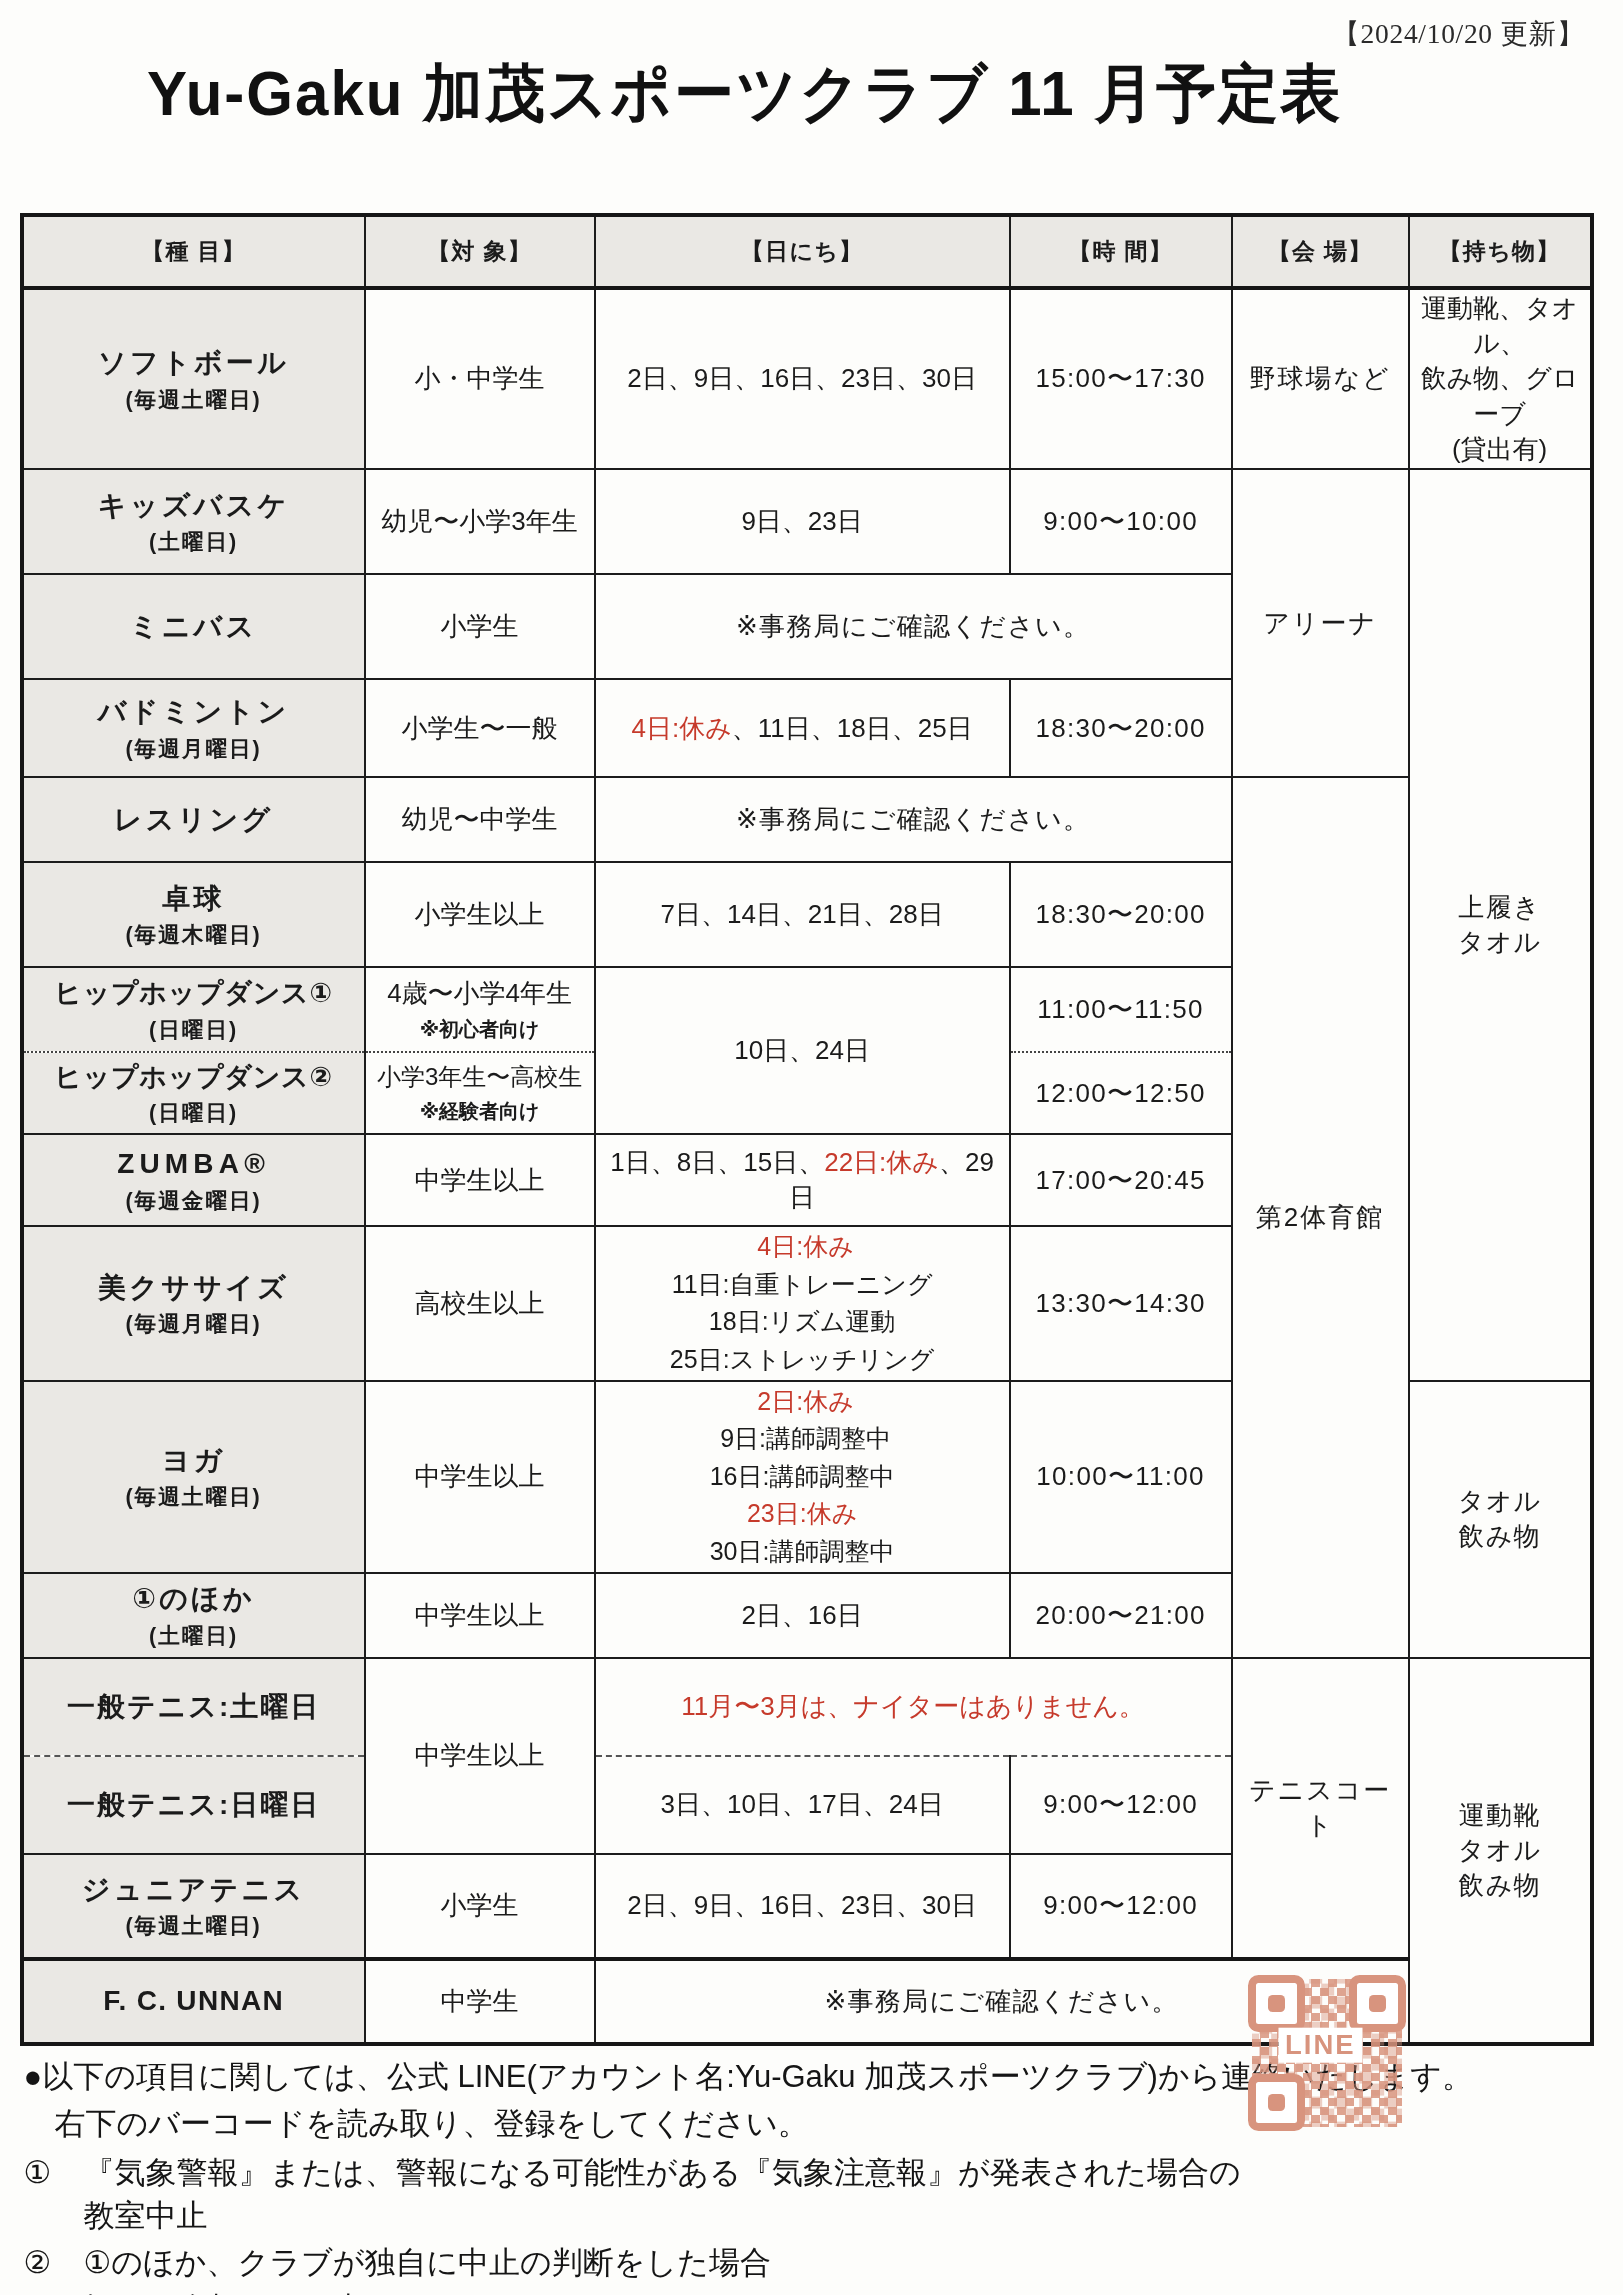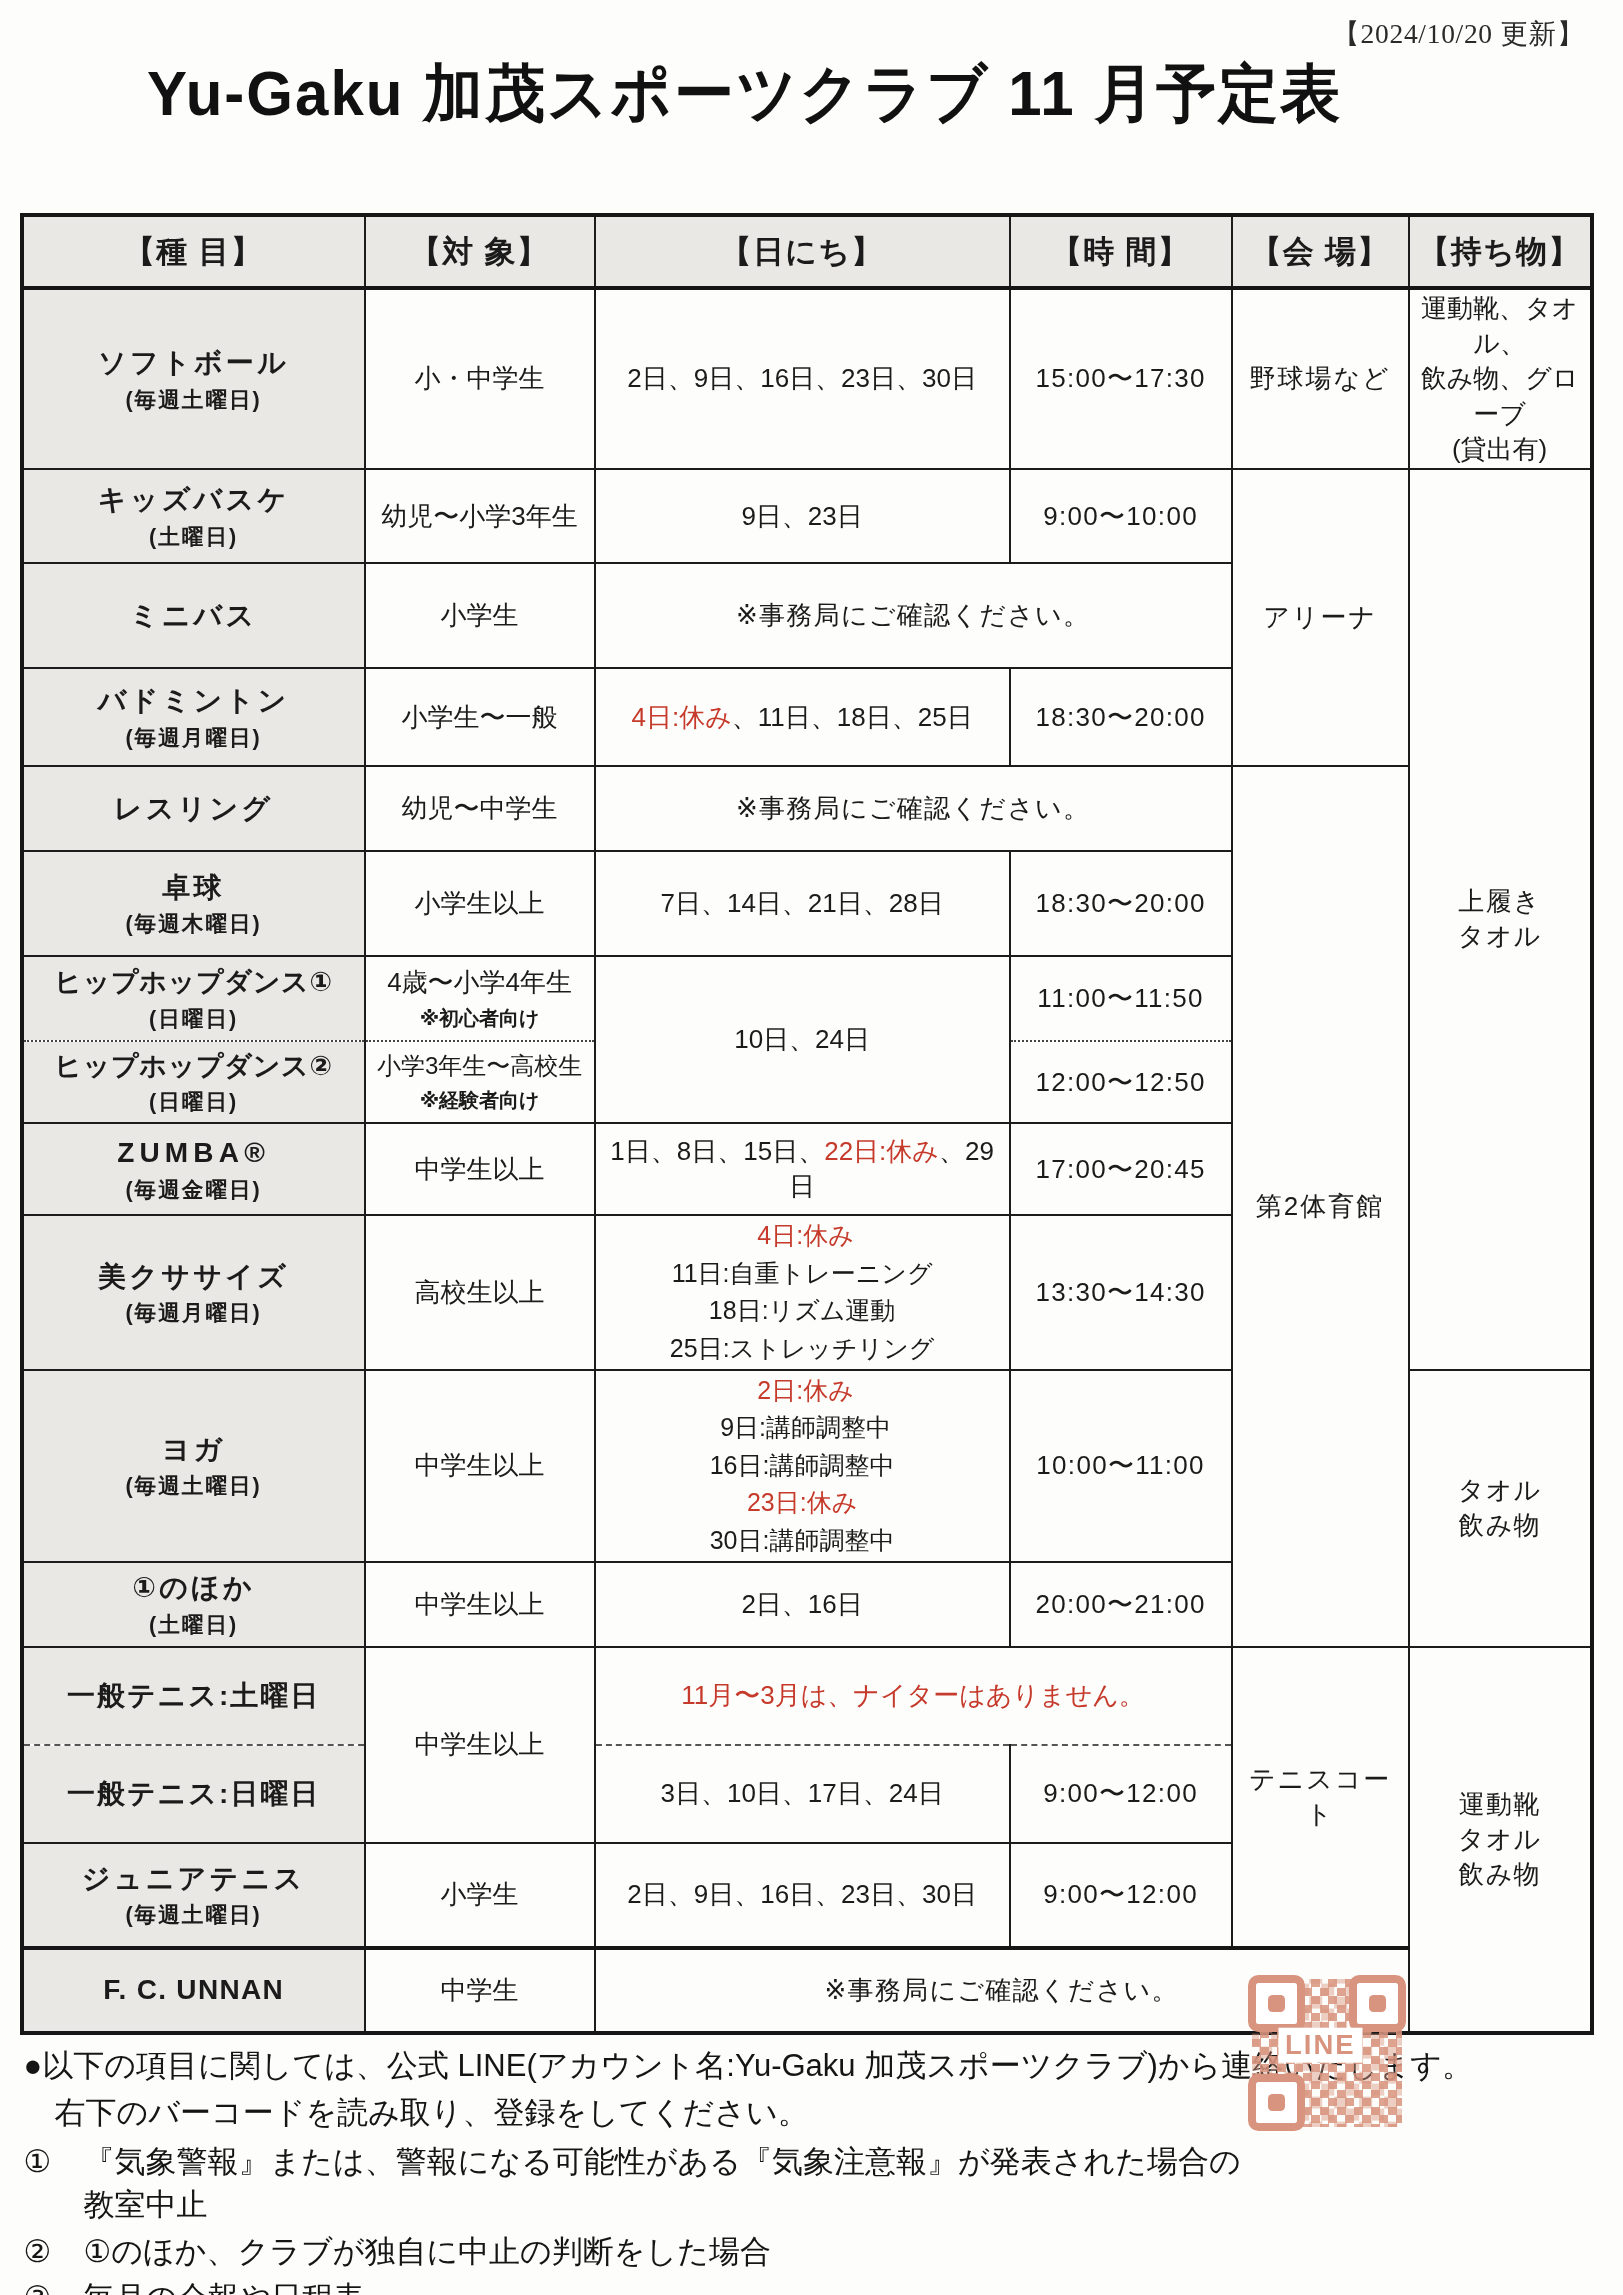--- a/index.html
+++ b/index.html
@@ -11,24 +11,24 @@
   .update{position:absolute;top:15.7px;right:38px;font-family:"Liberation Serif","DejaVu Serif",serif;
           font-size:27.5px;color:#2a2a2a;letter-spacing:0.7px;}
   .title{position:absolute;top:54px;left:147px;margin:0;font-size:60px;font-weight:900;
          letter-spacing:2px;color:#111;transform:scaleY(1.05);}
 
   
   table.sched{border-collapse:collapse;table-layout:fixed;margin-left:19.6px;width:1570px;
               border:4.6px solid #161616;}
   .sched td,.sched th{border:2px solid #1c1c1c;padding:1.3px 3.9px;text-align:center;vertical-align:middle;
               font-size:26px;line-height:1.35;overflow:hidden;}
-  .sched th{background:#eae8e4;font-size:31px;font-weight:bold;letter-spacing:1.3px;border-bottom:4.6px solid #161616;}
+  .sched th{background:#eae8e4;font-size:23px;font-weight:bold;letter-spacing:1.3px;border-bottom:4.6px solid #161616;}
   .sched td.cat{background:#eae8e4;}
   tr.hdr{height:73px;}
-  tr.r1{height:78px;} tr.r2{height:94px;} tr.r3{height:105px;} tr.r4{height:98px;}
+  tr.r1{height:78px;} tr.r2{height:105px;} tr.r3{height:105px;} tr.r4{height:98px;}
   tr.r5{height:85px;} tr.r6{height:105px;} tr.r7{height:85px;} tr.r8{height:82px;}
   tr.r9{height:92px;} tr.r10{height:147px;} tr.r11{height:186px;} tr.r12{height:85px;}
   tr.r13{height:98px;} tr.r14{height:98px;} tr.r15{height:105px;} tr.r16{height:85px;}
   tr.r16 td{border-top:4.6px solid #161616;}
 
   .cat-name{font-weight:bold;font-size:28px;letter-spacing:3.3px;}
   .cat-sub{font-weight:bold;font-size:21.6px;letter-spacing:2px;margin-top:2.6px;}
   .tgt{font-size:26px;margin-left:12px;}
   .tgt-sub{font-size:20px;font-weight:bold;margin-top:5.2px;}
   .time{letter-spacing:1.3px;}

